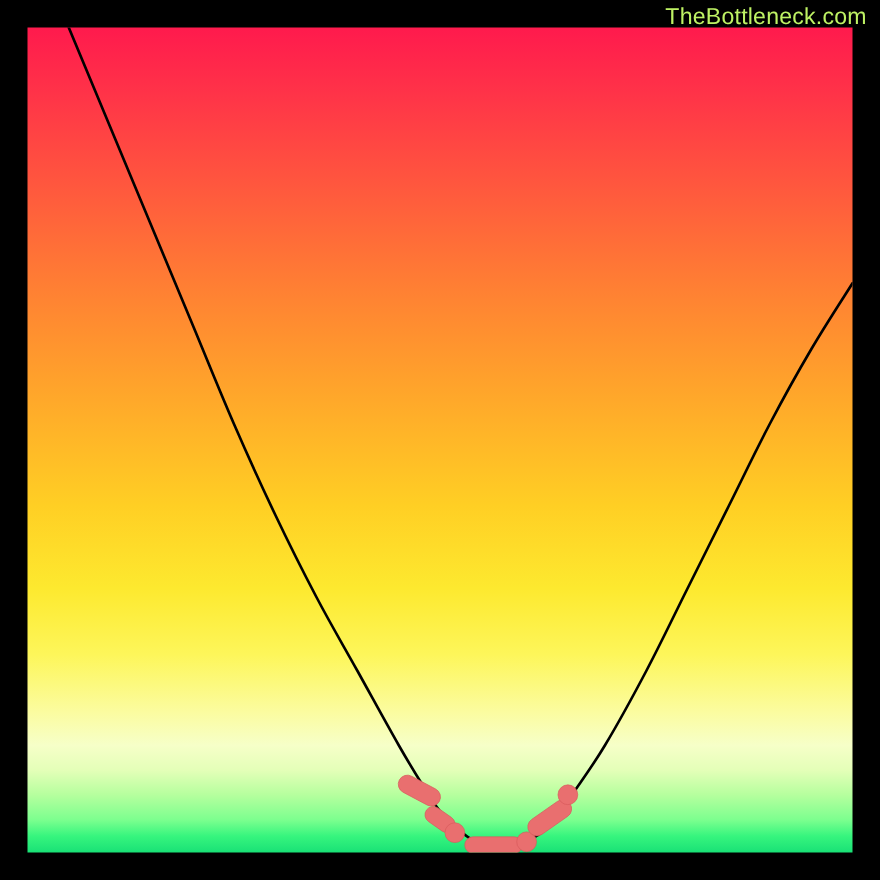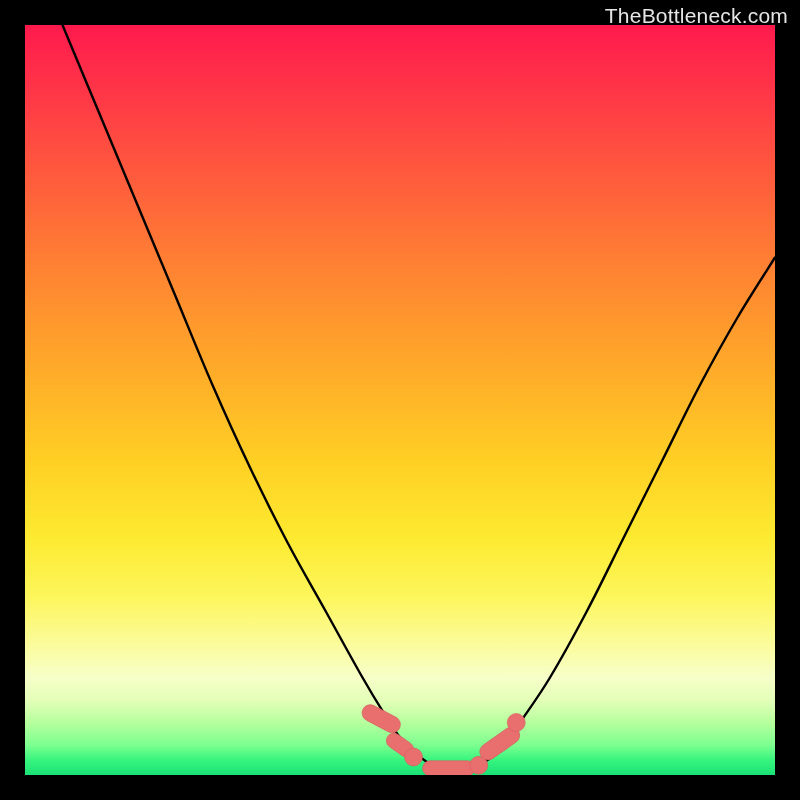--- a/index.html
+++ b/index.html
@@ -47,21 +47,21 @@
     left: 0;
     top: 0;
     width: 750px;
     height: 750px;
     display: block;
   }
   .watermark {
     position: absolute;
     top: 4px;
     right: 12px;
-    color: #e5e5e5;
+    color: #bef264;
     font-size: 21px;
     font-weight: 400;
     letter-spacing: 0.2px;
     user-select: none;
   }
 </style>
 </head>
 <body>
 
 <div class="frame">

